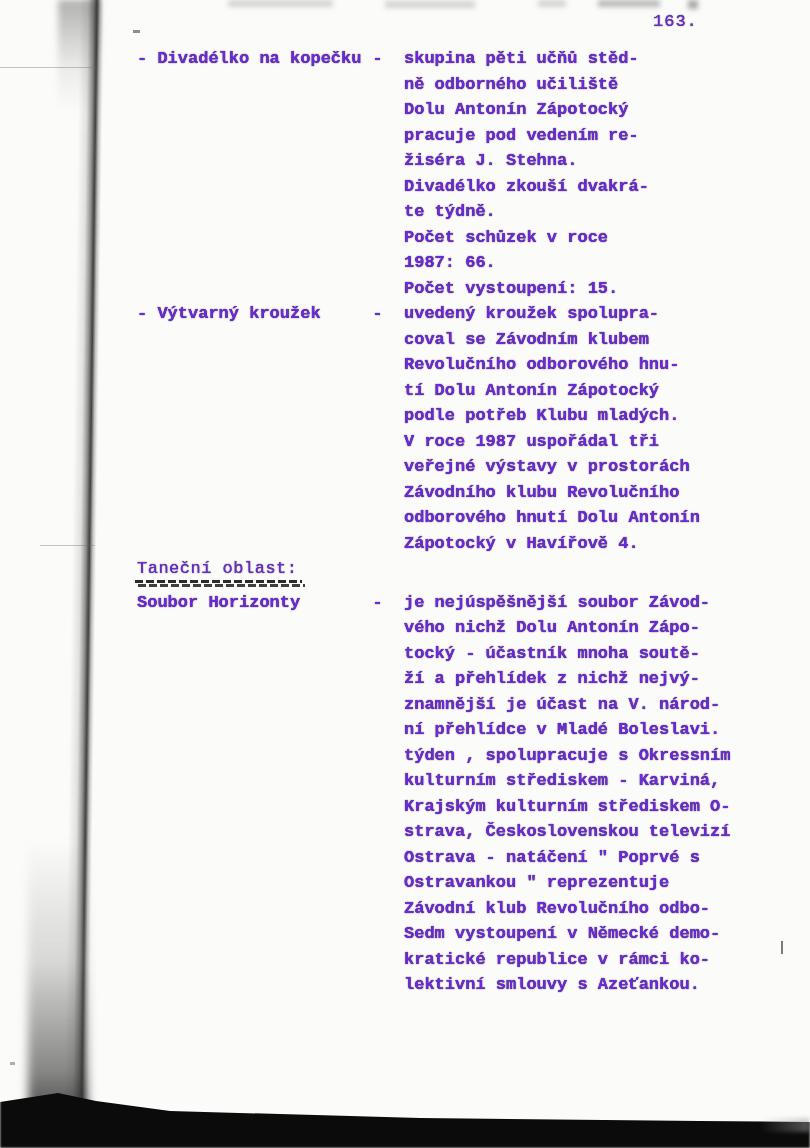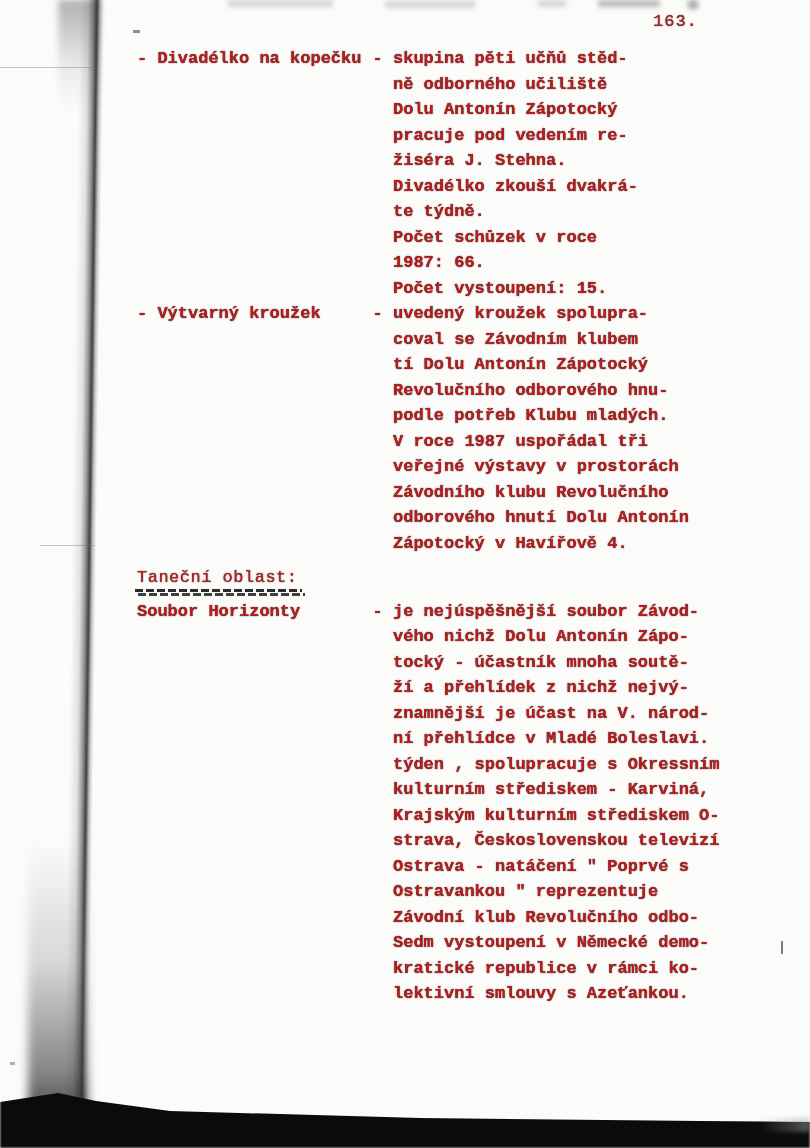--- a/index.html
+++ b/index.html
@@ -4,39 +4,39 @@
 <style>
   html,body{margin:0;padding:0;background:#e8e8e6;}
   .page{
     position:relative;
     width:810px;height:1148px;
     background:#fbfbf9;
     overflow:hidden;
     font-family:"Liberation Mono","DejaVu Sans Mono",monospace;
     font-size:17px;
     line-height:25.5px;
-    color:#b91c1c;
+    color:#6d28d9;
   }
   .typed{
     text-shadow:0 0 0.8px rgba(15,15,15,0.9), 0 0 2px rgba(50,50,50,0.3);
     filter:blur(0.2px);
   }
   .page-number{
     position:absolute;top:9px;left:653px;
     letter-spacing:1px;
   }
   .content{
     position:absolute;left:137px;top:46px;width:640px;
   }
   .entry{display:flex;align-items:flex-start;font-weight:bold;}
   .label{width:225px;flex:0 0 225px;white-space:pre;}
   .sep{width:31px;flex:0 0 31px;text-align:center;}
   .entry-body{flex:1 1 auto;}
-  .line{white-space:pre;}
-  .heading{margin:9px 0 8px 0;}
+  .line{white-space:pre;margin-left:11px;}
+  .heading{margin:0 0 8px 0;}
   .heading-text{
     position:relative;display:inline-block;letter-spacing:0.5px;
   }
   .heading-text::after{
     content:"";position:absolute;left:-2px;right:-4px;bottom:-1px;height:2.5px;
     background:repeating-linear-gradient(90deg,rgba(25,25,25,0.92) 0 8px,rgba(25,25,25,0) 8px 11px);
     filter:blur(0.4px);
   }
   .heading-text::before{
     content:"";position:absolute;left:1px;right:-7px;bottom:-5px;height:2.5px;
@@ -130,22 +130,22 @@
             <div class="line">1987: 66.</div>
             <div class="line">Počet vystoupení: 15.</div>
           </div>
         </div>
         <div class="entry">
           <div class="label">- Výtvarný kroužek</div>
           <div class="sep">-</div>
           <div class="entry-body">
             <div class="line">uvedený kroužek spolupra-</div>
             <div class="line">coval se Závodním klubem</div>
+            <div class="line">Revolučního odborového hnu-</div>
             <div class="line">tí Dolu Antonín Zápotocký</div>
-            <div class="line">Revolučního odborového hnu-</div>
             <div class="line">podle potřeb Klubu mladých.</div>
             <div class="line">V roce 1987 uspořádal tři</div>
             <div class="line">veřejné výstavy v prostorách</div>
             <div class="line">Závodního klubu Revolučního</div>
             <div class="line">odborového hnutí Dolu Antonín</div>
             <div class="line">Zápotocký v Havířově 4.</div>
           </div>
         </div>
       </div>
     <div class="heading">

